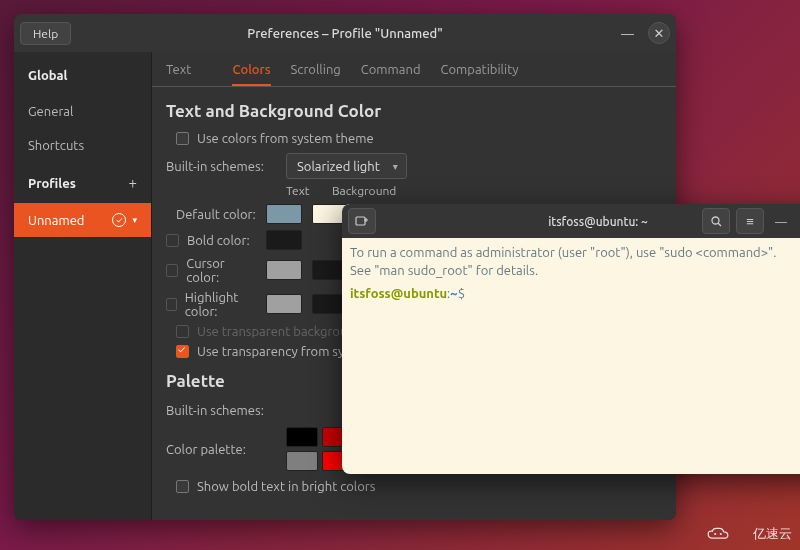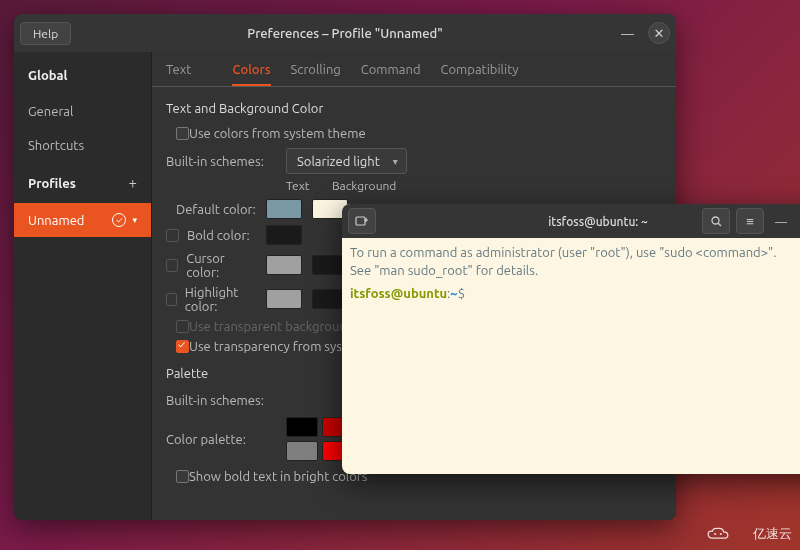--- a/index.html
+++ b/index.html
@@ -18,22 +18,22 @@
 .sidebar-item.active { background: #e95420; color: #fff; display: flex; align-items: center; gap: 6px; justify-content: space-between; }
 .sidebar-chk { width: 14px; height: 14px; border: 1.5px solid #fff; border-radius: 50%; display: inline-flex; align-items: center; justify-content: center; font-size: 9px; }
 .sidebar-drop { font-size: 9px; }
 .plus { color: #ccc; font-size: 15px; font-weight: 300; }
 
 .content { flex: 1; background: #333; display: flex; flex-direction: column; color: #bbb; }
 .tabs { display: flex; gap: 20px; padding: 10px 14px 0 14px; border-bottom: 1px solid #555; }
 .tab { color: #999; padding-bottom: 8px; cursor: pointer; font-size: 13px; }
 .tab.active { color: #e95420; border-bottom: 2px solid #e95420; font-weight: 500; margin-left: 21px; }
 .section { padding: 14px 14px 6px 14px; }
-.section-title { color: #ddd; font-weight: 400; margin-bottom: 8px; font-size: 13px; }
-.checkbox-row { display: flex; align-items: center; padding: 3px 0 3px 10px; color: #bbb; }
+.section-title { color: #ddd; font-weight: 700; margin-bottom: 8px; font-size: 17px; }
+.checkbox-row { display: flex; align-items: center; gap: 8px; padding: 3px 0 3px 10px; color: #bbb; }
 .chk { width: 13px; height: 13px; border: 1px solid #777; border-radius: 2px; background: #3a3a3a; display: inline-block; position: relative; }
 .chk.disabled { border-color: #555; background: #333; }
 .chk.checked { background: #e95420; border-color: #e95420; }
 .chk.checked::after { content: "✓"; color: #fff; font-size: 10px; position: absolute; left: 1px; top: -2px; }
 .form-row { display: flex; align-items: center; gap: 10px; padding: 5px 0 5px 0; }
 .form-label { width: 110px; color: #bbb; font-size: 13px; }
 .select { background: #3a3a3a; border: 1px solid #555; color: #ddd; padding: 5px 26px 5px 10px; border-radius: 3px; font-size: 13px; position: relative; display: inline-flex; align-items: center; min-width: 120px; cursor: pointer; }
 .select::after { content: "▾"; position: absolute; right: 8px; color: #aaa; font-size: 10px; }
 .color-cols { display: flex; gap: 4px; margin-left: 120px; margin-bottom: 4px; }
 .color-col-label { width: 42px; color: #bbb; font-size: 12px; }

